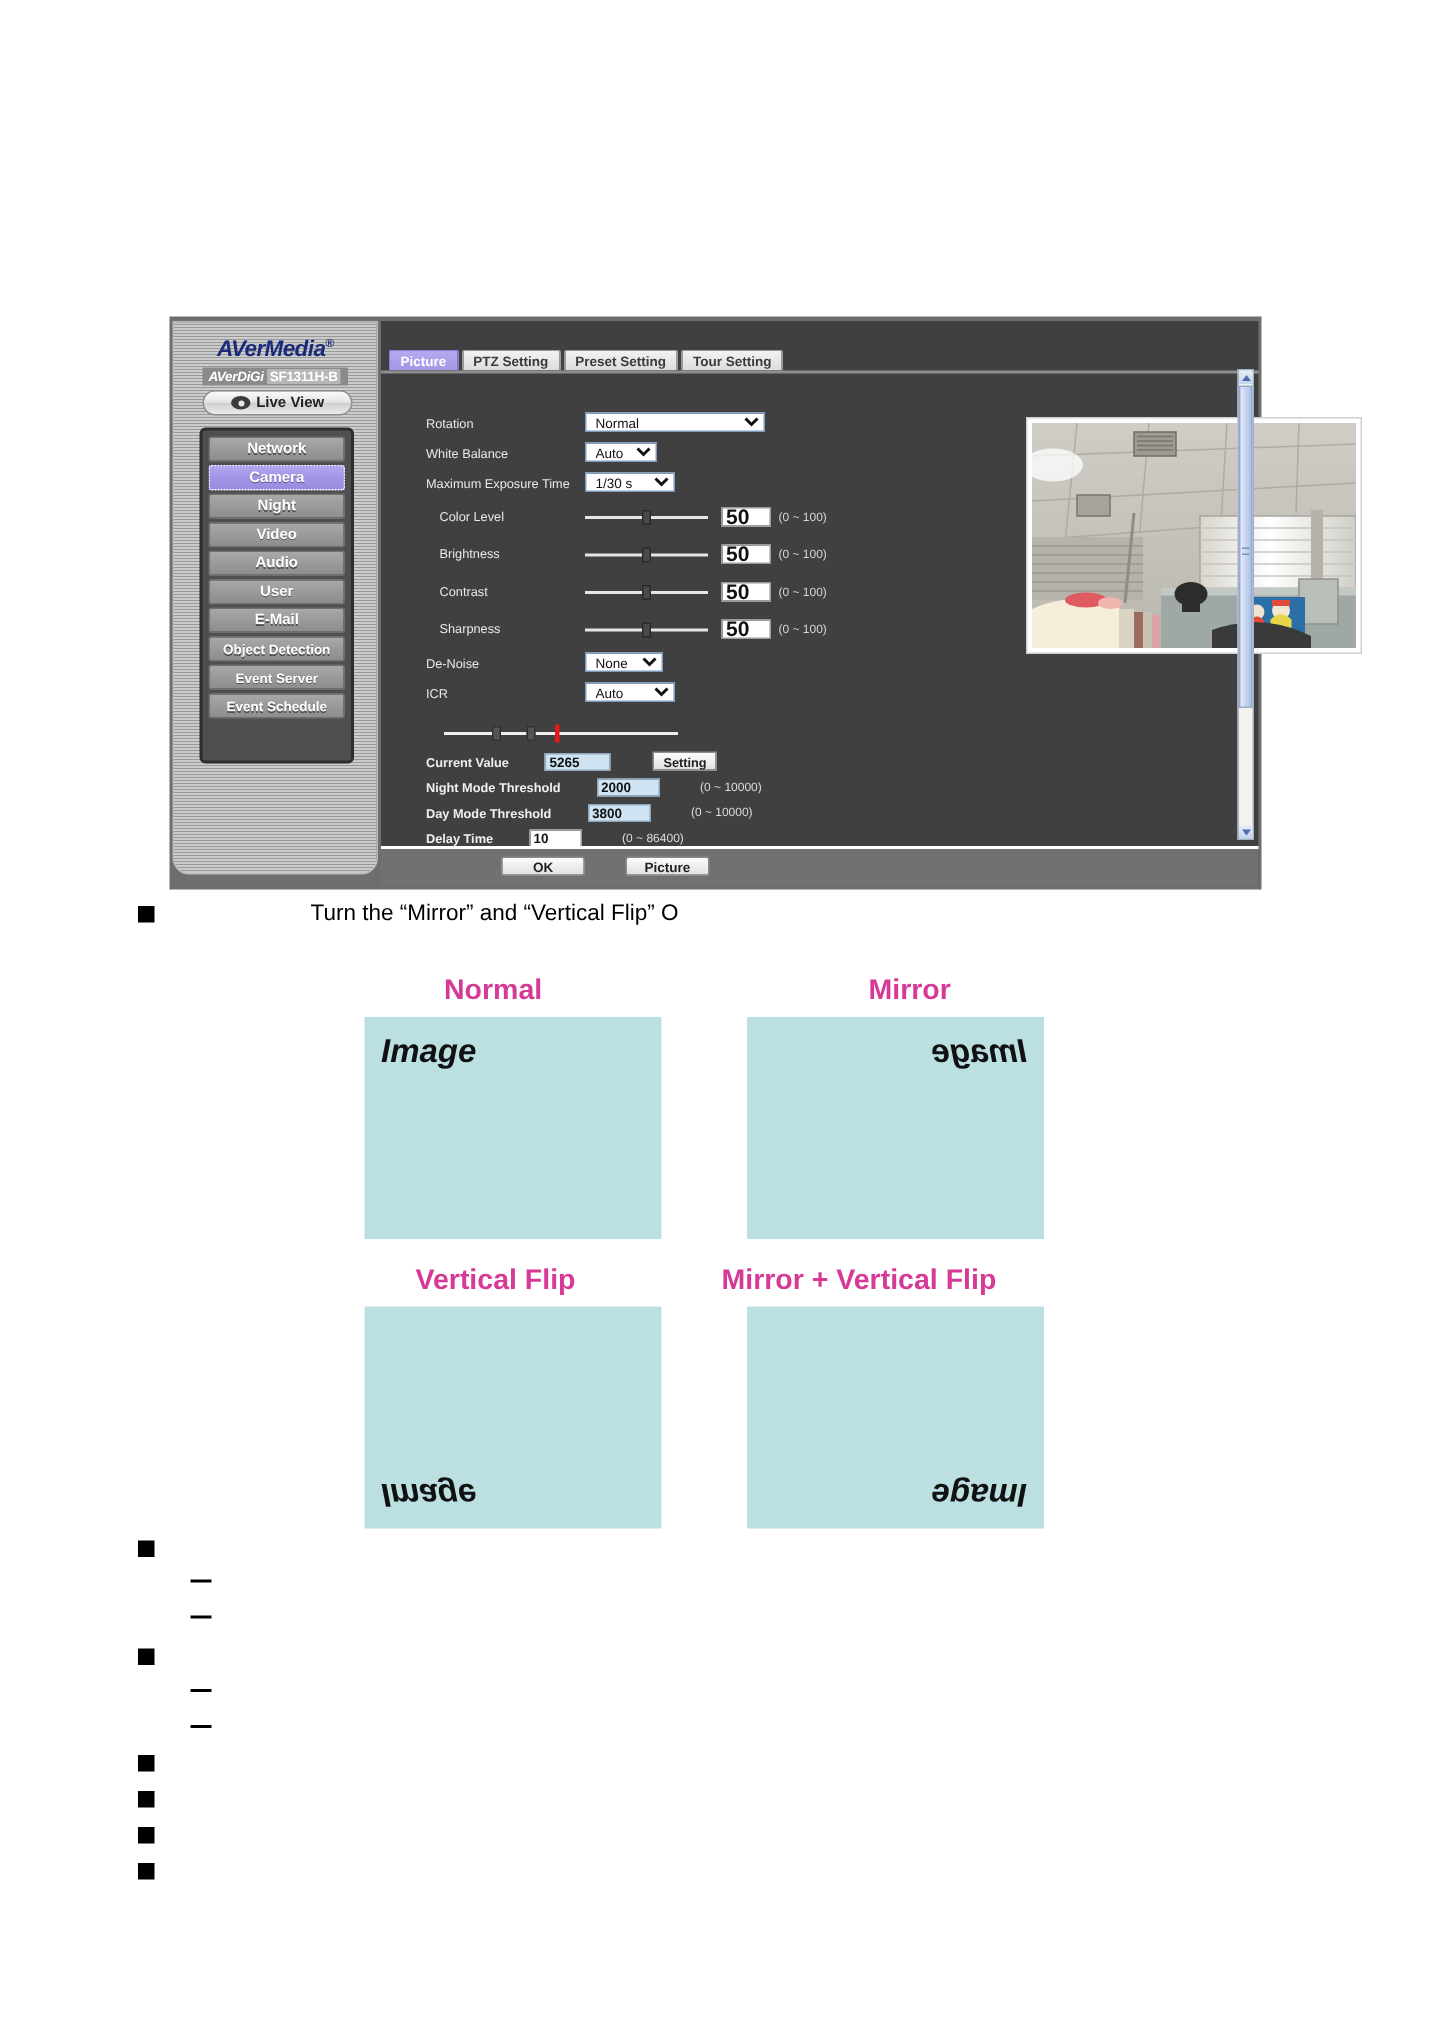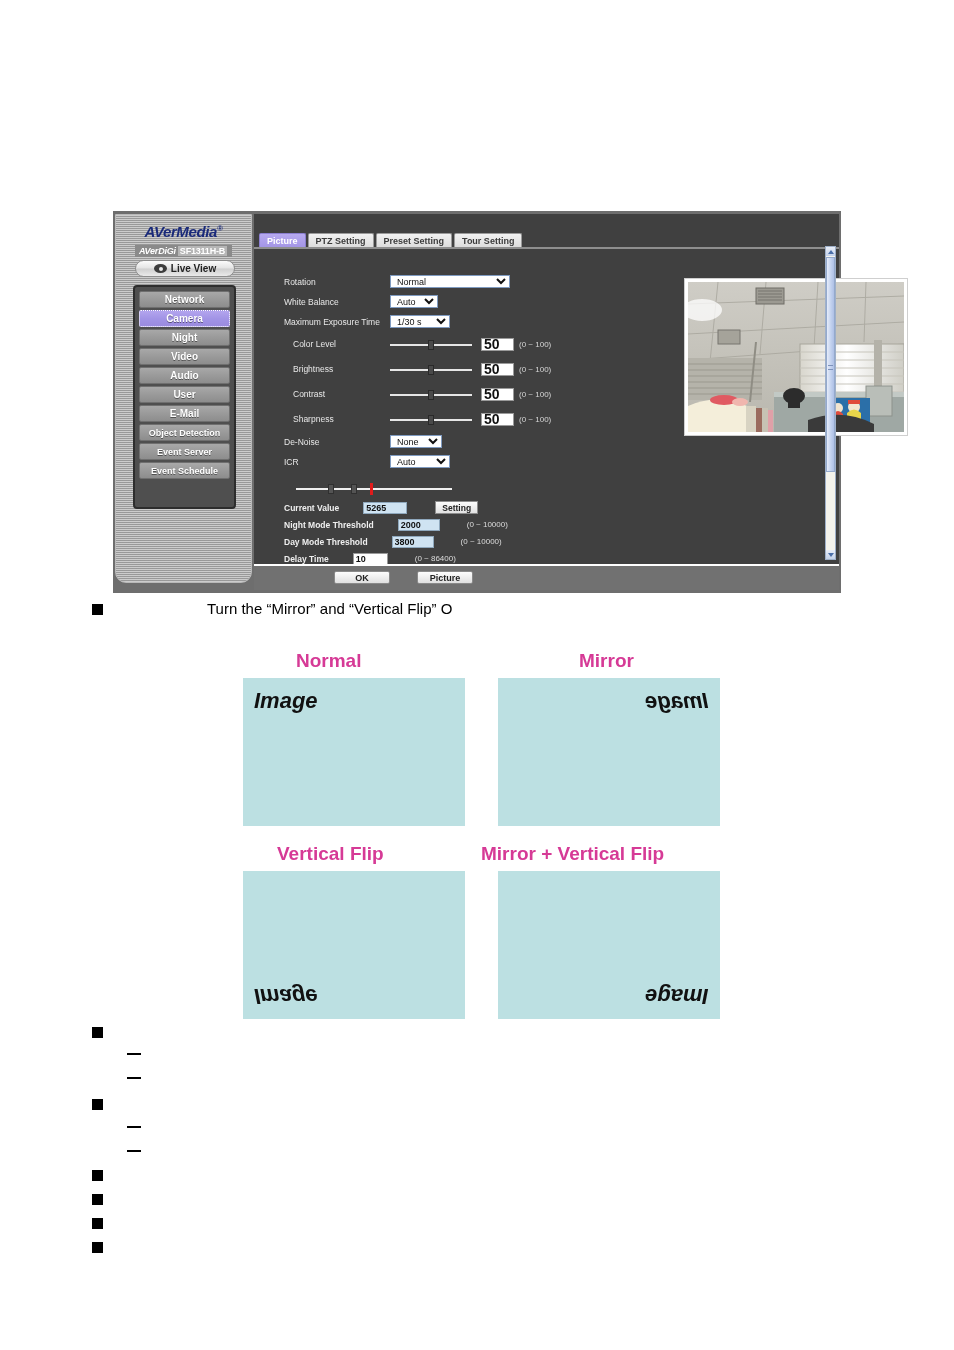--- a/index.html
+++ b/index.html
@@ -196,21 +196,21 @@
     position:absolute;font-size:15px;color:#000000;white-space:nowrap;
     font-family:"Liberation Sans",sans-serif;
   }
 
   
   .demo-title{
     position:absolute;font-size:19px;font-weight:bold;color:#d63a96;
     font-family:"Liberation Sans",sans-serif;white-space:nowrap;
   }
   .demo-box{
-    position:absolute;background:#bce0e2;overflow:hidden;padding-left:24px;
+    position:absolute;background:#bce0e2;overflow:hidden;
   }
   .demo-word{
     position:absolute;font-size:22px;font-weight:bold;font-style:italic;color:#111;
     font-family:"Liberation Sans",sans-serif;white-space:nowrap;
   }
   .flipH{transform:scaleX(-1);}
   .flipV{transform:scaleY(-1);}
   .flipHV{transform:scale(-1,-1);}
 </style>
 </head>

